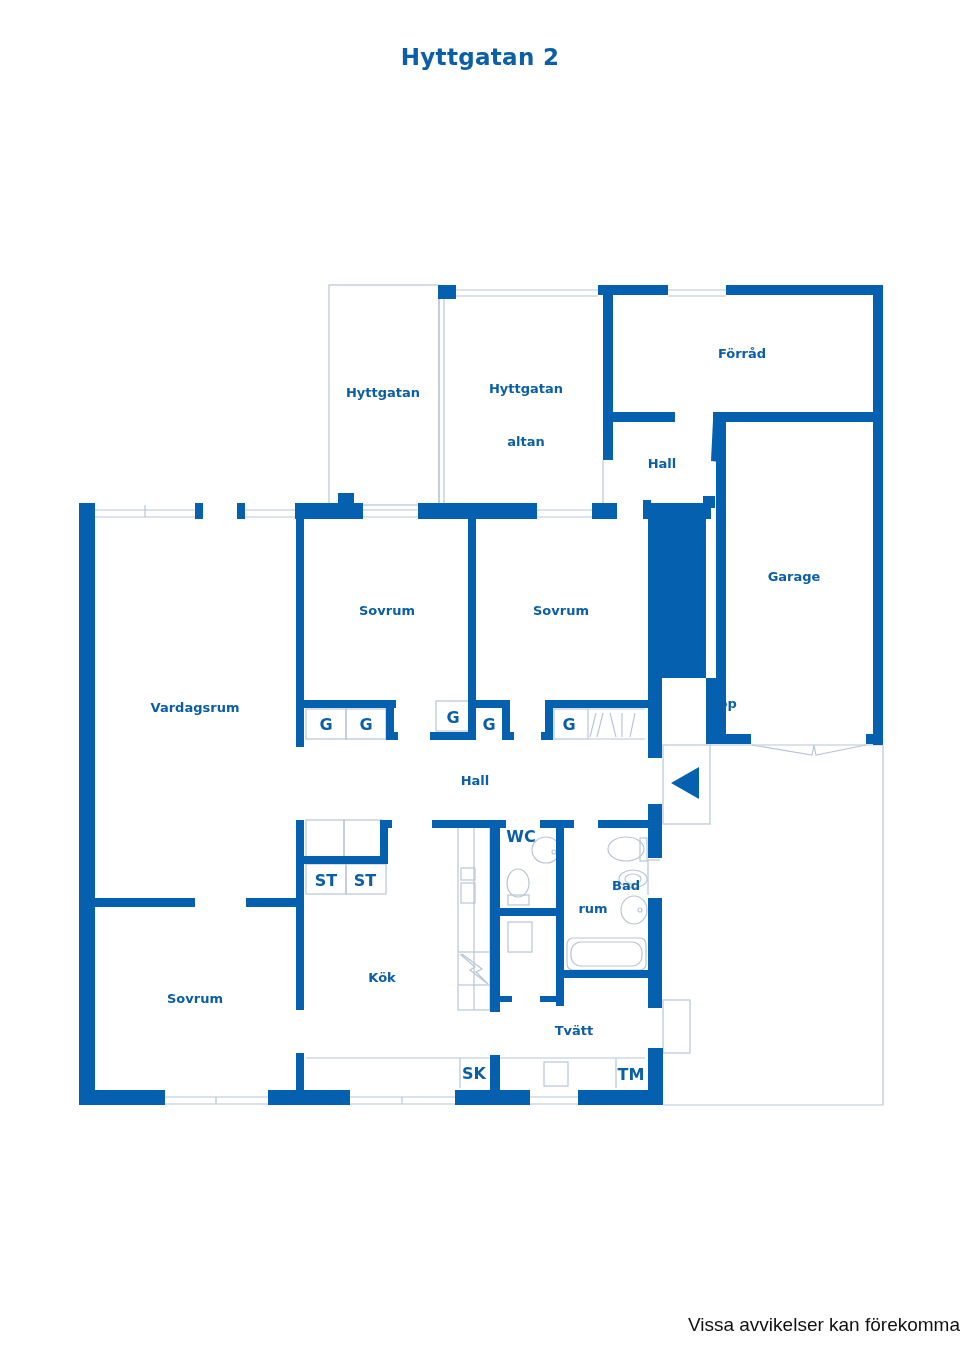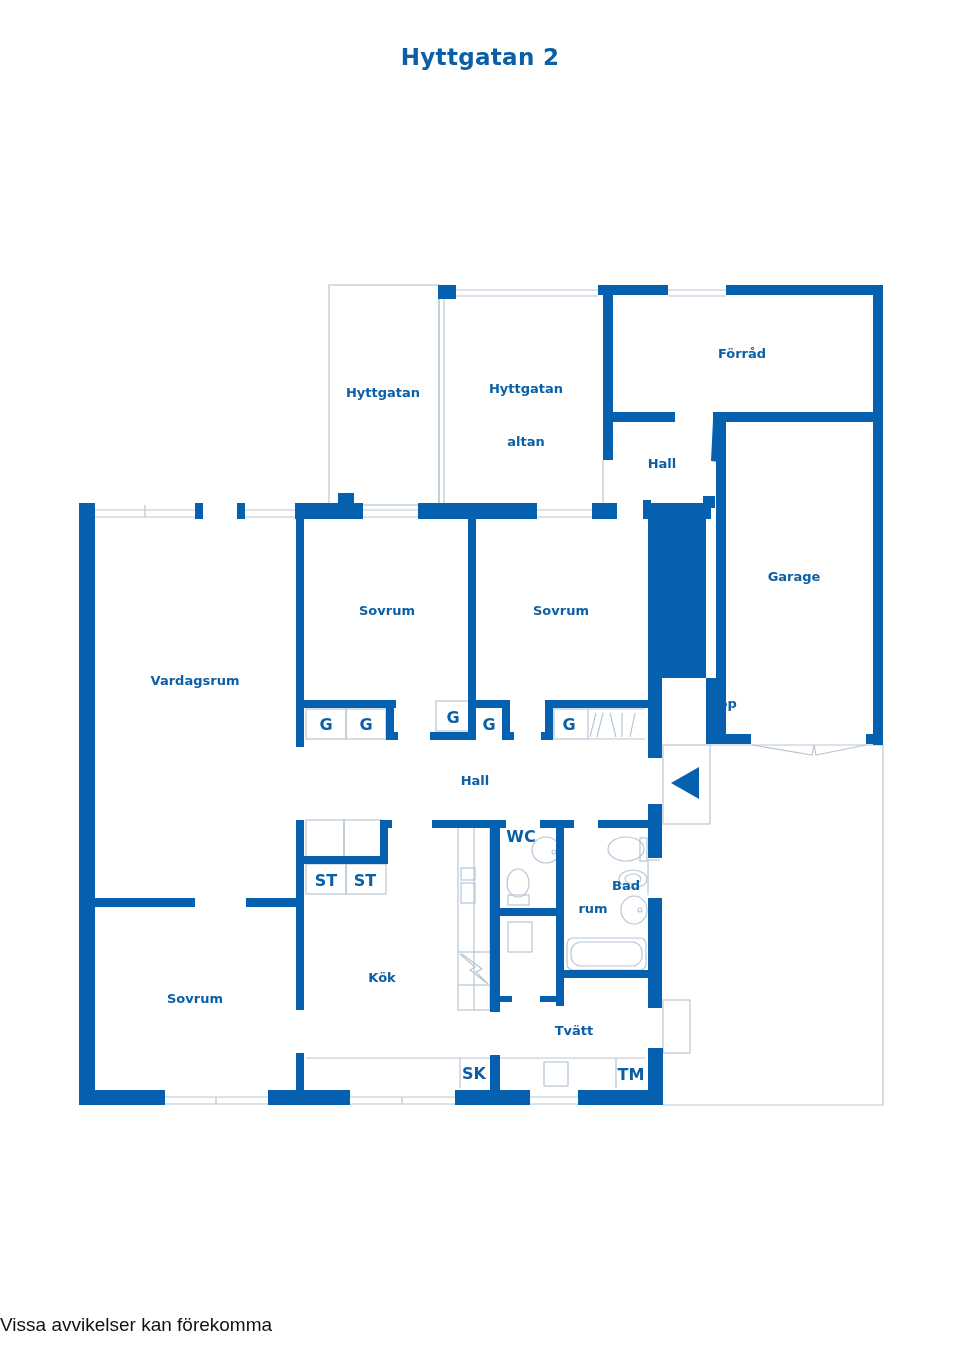--- a/index.html
+++ b/index.html
@@ -1,18 +1,18 @@
 <!DOCTYPE html>
 <html><head>
 <meta charset="utf-8">
 <style>
   html, body { margin:0; padding:0; background:#ffffff; }
   body { width:960px; height:1358px; position:relative; overflow:hidden; font-family:"DejaVu Sans", sans-serif; }
   .title { position:absolute; left:0; top:44px; width:960px; text-align:center; color:#0b5fa6; font-weight:bold; font-size:23px; letter-spacing:0.3px; }
-  .footer { position:absolute; left:0; top:1314px; width:960px; text-align:left; color:#111; font-family:"Liberation Sans", sans-serif; font-size:19px; }
+  .footer { position:absolute; left:0; top:1314px; width:960px; text-align:right; color:#111; font-family:"Liberation Sans", sans-serif; font-size:19px; }
   svg.plan { position:absolute; left:0; top:0; }
   .lbl { position:absolute; color:#0b5fa6; font-weight:bold; font-size:13px; text-align:center; line-height:23px; white-space:nowrap; transform:translate(-50%,-50%); }
   .lbl.sm { font-size:16px; }
 </style>
 </head>
 <body>
 
 <div class="title">Hyttgatan 2</div>
 
 <svg class="plan" width="960" height="1358" viewBox="0 0 960 1358">
@@ -186,21 +186,21 @@
 </svg>
 
 <div class="lbl" style="left:383px;top:392px;">Hyttgatan</div>
 <div class="lbl" style="left:526px;top:388px;">Hyttgatan</div>
 <div class="lbl" style="left:526px;top:411px;margin-top:30px;">altan</div>
 <div class="lbl" style="left:742px;top:353px;">Förråd</div>
 <div class="lbl" style="left:662px;top:463px;">Hall</div>
 <div class="lbl" style="left:794px;top:576px;">Garage</div>
 <div class="lbl" style="left:387px;top:610px;">Sovrum</div>
 <div class="lbl" style="left:561px;top:610px;">Sovrum</div>
-<div class="lbl" style="left:195px;top:680px;">Vardagsrum</div>
+<div class="lbl" style="left:195px;top:707px;">Vardagsrum</div>
 <div class="lbl" style="left:683px;top:703px;margin-left:40px;">Sop</div>
 <div class="lbl" style="left:475px;top:780px;">Hall</div>
 <div class="lbl sm" style="left:521px;top:836px;">WC</div>
 <div class="lbl" style="left:626px;top:885px;text-align:right;">Bad</div>
 <div class="lbl" style="left:593px;top:908px;">rum</div>
 <div class="lbl" style="left:382px;top:977px;">Kök</div>
 <div class="lbl" style="left:195px;top:998px;">Sovrum</div>
 <div class="lbl" style="left:574px;top:1030px;">Tvätt</div>
 
 <div class="lbl sm" style="left:326px;top:724px;">G</div>

